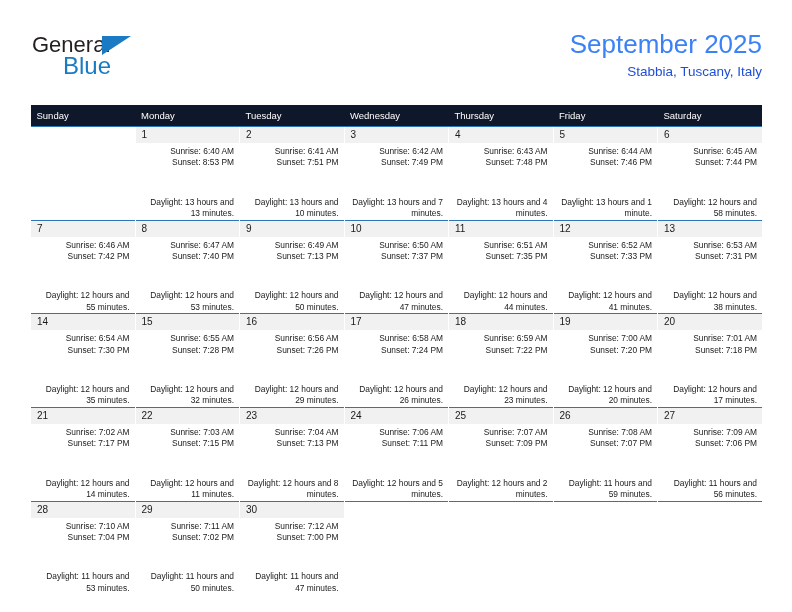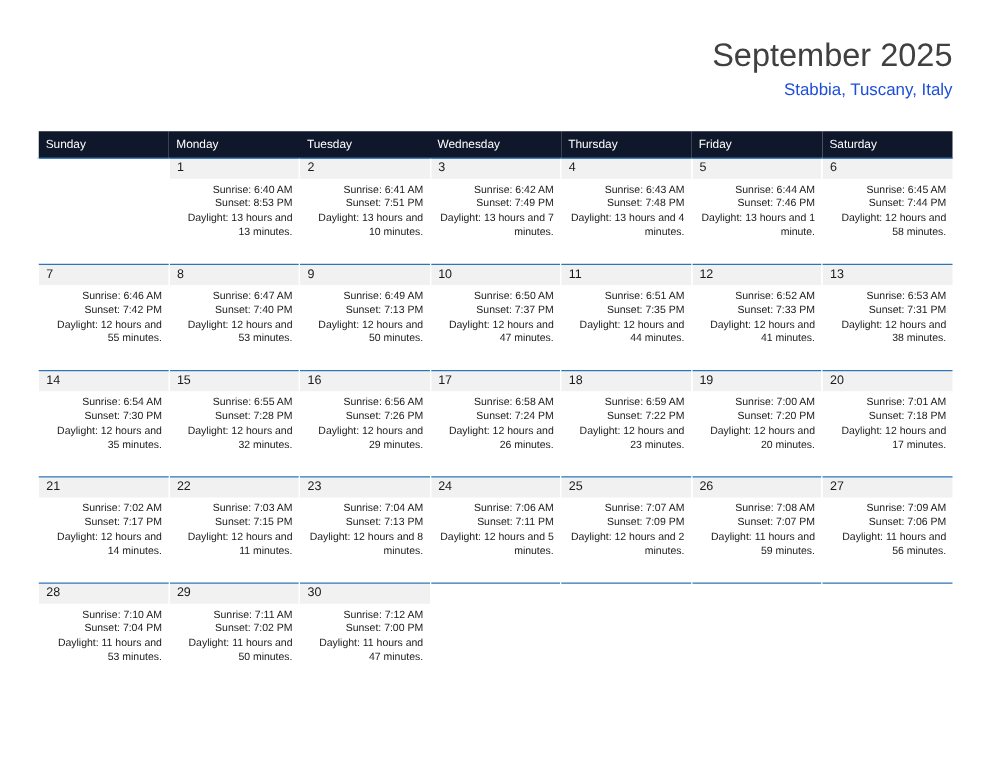--- a/index.html
+++ b/index.html
@@ -63,21 +63,21 @@
     font-family: "Liberation Sans", sans-serif;
   }
   .title-block {
     position: absolute;
     right: 0;
     top: 0;
     text-align: right;
   }
   .cal-title {
     font-size: 26px;
-    color: #404040;
+    color: #3b82f6;
     line-height: 32px;
     font-weight: normal;
     white-space: nowrap;
   }
   .cal-subtitle {
     font-size: 13.5px;
     color: #1d4ed8;
     line-height: 20px;
     margin-top: 2px;
     white-space: nowrap;
@@ -129,29 +129,35 @@
     font-size: 8.4px;
     line-height: 11.4px;
     color: #1a1a1a;
     text-align: right;
   }
   .cell-body div {
     white-space: nowrap;
   }
   .cell-body .daylight-line {
     white-space: normal;
+    margin-top: 28px;
   }
 </style>
 </head>
 <body>
 
 <div class="page">
 
   <div class="header">
 
+    <div class="brand">
+      <span class="brand-general">General</span>
+      <span class="brand-tri"></span>
+      <span class="brand-blue">Blue</span>
+    </div>
 
     <div class="title-block">
       <div class="cal-title">September 2025</div>
       <div class="cal-subtitle">Stabbia, Tuscany, Italy</div>
     </div>
 
   </div>
 
   <table class="calendar">
     <thead>

